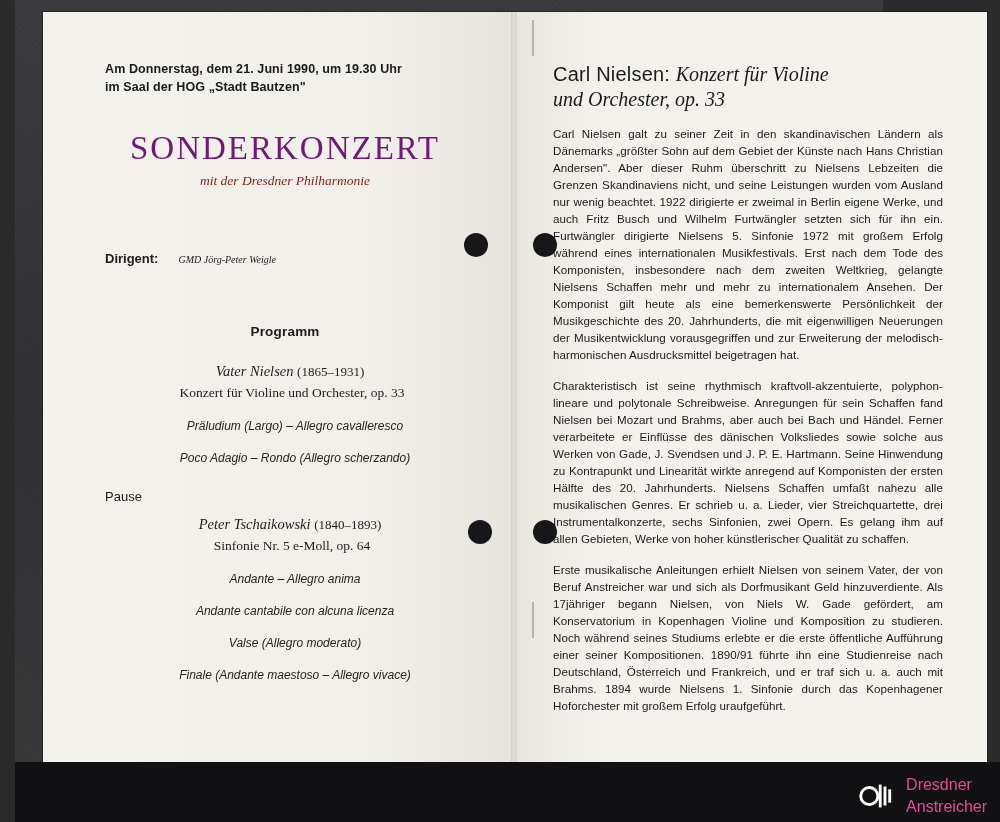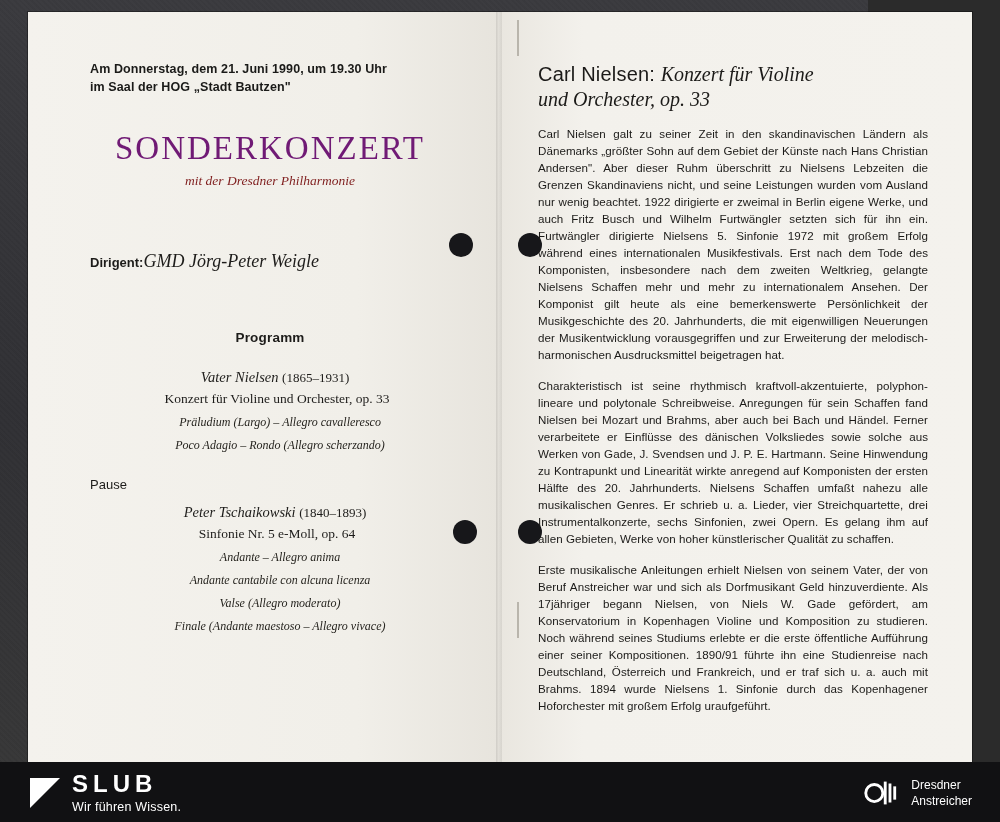--- a/index.html
+++ b/index.html
@@ -8,21 +8,21 @@
     background: #2b2b2b;
   }
   body {
     width: 1000px;
     height: 822px;
     overflow: hidden;
     font-family: "Liberation Sans", sans-serif;
   }
   .scan {
     position: absolute;
-    left: 0; top: 0;
+    left: 15px; top: 0;
     width: 868px;
     height: 822px;
     background: #35353a;
   }
   
   .scan::before{
     content:"";
     position:absolute;
     left:0;top:0;right:0;bottom:0;
     background:
@@ -108,22 +108,22 @@
     white-space: nowrap;
   }
   .credit-label {
     font-family: "Liberation Sans", sans-serif;
     font-weight: 700;
     font-size: 13px;
   }
   .credit-value {
     font-family: "Liberation Serif", serif;
     font-style: italic;
-    font-size: 18px;
-    margin-left: 0;
+    font-size: 10px;
+    margin-left: 20px;
   }
   .credit-extra {
     font-family: "Liberation Serif", serif;
     font-style: normal;
     font-size: 13.5px;
   }
 
   .programm-head {
     margin-top: 58px;
     text-align: center;
@@ -145,25 +145,25 @@
     font-size: 13px;
   }
   .work {
     font-family: "Liberation Serif", serif;
     font-size: 13.5px;
     text-align: center;
     margin-top: 5px;
     margin-left: 14px;
   }
   .movement {
-    font-family: Liberation Serif, serif;
+    font-family: Liberation Sans, sans-serif;
     font-style: italic;
     font-size: 12px;
     text-align: center;
-    margin-top: 8px;
+    margin-top: 18px;
     margin-left: 20px;
     color: #26241f;
   }
   .pause {
     margin-top: 24px;
     font-size: 13px;
     font-family: "Liberation Sans", sans-serif;
     margin-left: 0px;
   }
 
@@ -248,23 +248,23 @@
     right: 28px;
     top: 12px;
     display: flex;
     align-items: center;
   }
   .dp-logo {
     width: 38px; height: 38px;
     margin-right: 12px;
   }
   .dp-text {
-    font-size: 12px;
+    font-size: 16px;
     line-height: 1.35;
-    color: #ffffff;
+    color: #ec4899;
   }
   .dp-text .l2 { display:block; }
 </style>
 </head>
 <body>
 
 <div class="scan">
   <div class="page">
     <div class="page-left"></div>
     <div class="page-right"></div>
@@ -326,27 +326,20 @@
         <span class="work-it">und Orchester, op. 33</span>
       </div>
 
       <div class="para">Carl Nielsen galt zu seiner Zeit in den skandinavischen Ländern als Dänemarks „größter Sohn auf dem Gebiet der Künste nach Hans Christian Andersen". Aber dieser Ruhm überschritt zu Nielsens Lebzeiten die Grenzen Skandinaviens nicht, und seine Leistungen wurden vom Ausland nur wenig beachtet. 1922 dirigierte er zweimal in Berlin eigene Werke, und auch Fritz Busch und Wilhelm Furtwängler setzten sich für ihn ein. Furtwängler dirigierte Nielsens 5. Sinfonie 1972 mit großem Erfolg während eines internationalen Musikfestivals. Erst nach dem Tode des Komponisten, insbesondere nach dem zweiten Weltkrieg, gelangte Nielsens Schaffen mehr und mehr zu internationalem Ansehen. Der Komponist gilt heute als eine bemerkenswerte Persönlichkeit der Musikgeschichte des 20. Jahrhunderts, die mit eigenwilligen Neuerungen der Musikentwicklung vorausgegriffen und zur Erweiterung der melodisch-harmonischen Ausdrucksmittel beigetragen hat.</div>
       <div class="para">Charakteristisch ist seine rhythmisch kraftvoll-akzentuierte, polyphon-lineare und polytonale Schreibweise. Anregungen für sein Schaffen fand Nielsen bei Mozart und Brahms, aber auch bei Bach und Händel. Ferner verarbeitete er Einflüsse des dänischen Volksliedes sowie solche aus Werken von Gade, J. Svendsen und J. P. E. Hartmann. Seine Hinwendung zu Kontrapunkt und Linearität wirkte anregend auf Komponisten der ersten Hälfte des 20. Jahrhunderts. Nielsens Schaffen umfaßt nahezu alle musikalischen Genres. Er schrieb u. a. Lieder, vier Streichquartette, drei Instrumentalkonzerte, sechs Sinfonien, zwei Opern. Es gelang ihm auf allen Gebieten, Werke von hoher künstlerischer Qualität zu schaffen.</div>
       <div class="para">Erste musikalische Anleitungen erhielt Nielsen von seinem Vater, der von Beruf Anstreicher war und sich als Dorfmusikant Geld hinzuverdiente. Als 17jähriger begann Nielsen, von Niels W. Gade gefördert, am Konservatorium in Kopenhagen Violine und Komposition zu studieren. Noch während seines Studiums erlebte er die erste öffentliche Aufführung einer seiner Kompositionen. 1890/91 führte ihn eine Studienreise nach Deutschland, Österreich und Frankreich, und er traf sich u. a. auch mit Brahms. 1894 wurde Nielsens 1. Sinfonie durch das Kopenhagener Hoforchester mit großem Erfolg uraufgeführt.</div>
     </div>
   </div>
 
   <div class="footer">
-    <div class="slub">
-      <div class="slub-mark"></div>
-      <div class="slub-text">
-        <div class="slub-name">SLUB</div>
-        <div class="slub-tag">Wir führen Wissen.</div>
-      </div>
-    </div>
 
     <div class="dp">
       <svg class="dp-logo" viewBox="0 0 40 40">
         <g fill="#ffffff">
           <circle cx="14" cy="20" r="9" fill="none" stroke="#ffffff" stroke-width="3"></circle>
           <rect x="24" y="8" width="3" height="24"></rect>
           <rect x="29" y="10" width="3" height="20"></rect>
           <rect x="34" y="13" width="3" height="14"></rect>
         </g>
       </svg>

